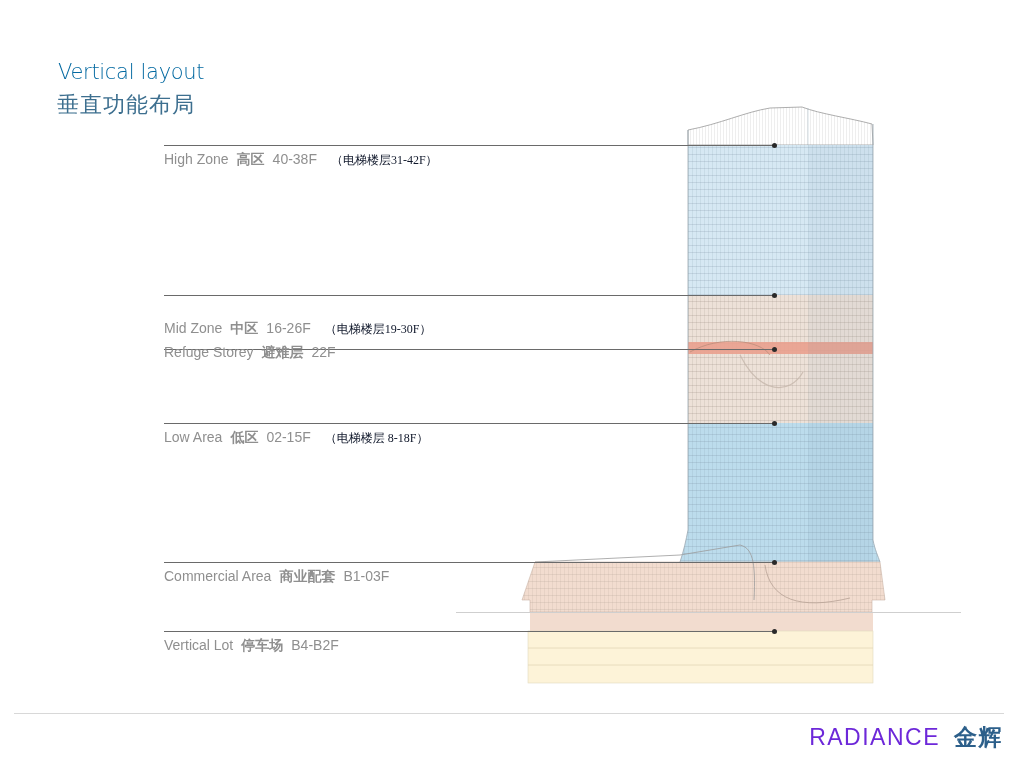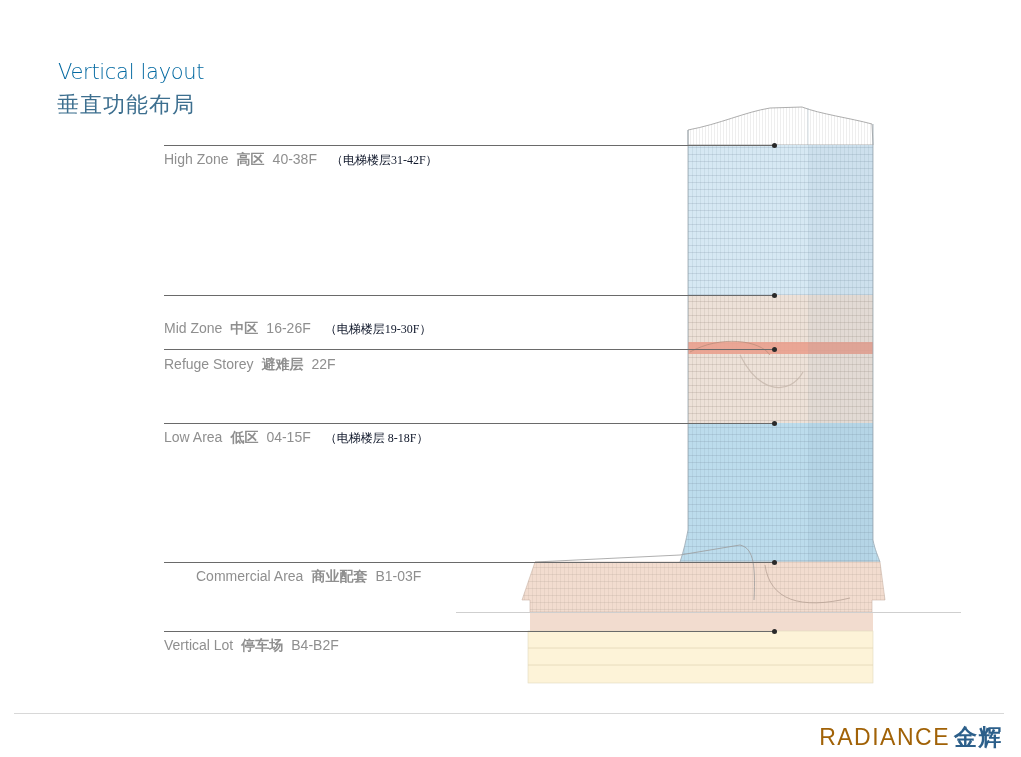--- a/index.html
+++ b/index.html
@@ -7,22 +7,22 @@
   .title-en { position: absolute; left: 58px; top: 60px; font-size: 21px; color: #0369a1; letter-spacing: -0.3px; font-weight: 300; }
   .title-zh { position: absolute; left: 57px; top: 90px; font-size: 22px; color: #3d6f8f; letter-spacing: 1px; }
   .zone-line { position: absolute; left: 164px; height: 1px; background: #6a6a6a; }
   .zone-label { position: absolute; left: 164px; font-size: 14px; color: #8f8f8f; white-space: nowrap; font-family: "Liberation Sans", sans-serif; }
   .zone-label .zh { margin-left: 8px; font-weight: bold; }
   .zone-label .floors { margin-left: 8px; }
   .zone-label .elev { margin-left: 14px; font-size: 12px; color: #0f172a; font-family: "Liberation Serif", serif; }
   .dot { position: absolute; width: 5px; height: 5px; border-radius: 50%; background: #2a2a2a; }
   .footer-line { position: absolute; left: 14px; top: 713px; width: 990px; height: 1px; background: #d8d8d8; }
   .brand { position: absolute; right: 18px; top: 722px; font-size: 23px; letter-spacing: 1.5px; white-space: nowrap; }
-  .brand .en { color: #a16207; font-family: "Liberation Sans", sans-serif; }
-  .brand .zh { color: #2c5f8a; font-weight: bold; margin-left: 4px; }
+  .brand .en { color: #6d28d9; font-family: "Liberation Sans", sans-serif; }
+  .brand .zh { color: #2c5f8a; font-weight: bold; margin-left: 14px; }
   .ground-line { position: absolute; left: 456px; top: 612px; width: 505px; height: 1px; background: #cfcfcf; }
   svg.building { position: absolute; left: 0; top: 0; }
 </style>
 </head>
 <body>
 
 <div class="title-en">Vertical layout</div>
 <div class="title-zh">垂直功能布局</div>
 
 <svg class="building" width="1021" height="757" viewBox="0 0 1021 757">
@@ -86,37 +86,37 @@
   <div class="zone-line" style="top:295px;width:610px;"></div>
   <div class="dot" style="left:772px;top:293px;"></div>
   <div class="zone-label" style="top:320px;">
     <span>Mid Zone</span><span class="zh">中区</span><span class="floors">16-26F</span><span class="elev">（电梯楼层19-30F）</span>
   </div>
 </div>
 
 <div>
   <div class="zone-line" style="top:349px;width:610px;"></div>
   <div class="dot" style="left:772px;top:347px;"></div>
-  <div class="zone-label" style="top:356px;">
+  <div class="zone-label" style="top:344px;">
     <span>Refuge Storey</span><span class="zh">避难层</span><span class="floors">22F</span>
   </div>
 </div>
 
 <div>
   <div class="zone-line" style="top:423px;width:610px;"></div>
   <div class="dot" style="left:772px;top:421px;"></div>
   <div class="zone-label" style="top:429px;">
-    <span>Low Area</span><span class="zh">低区</span><span class="floors">04-15F</span><span class="elev">（电梯楼层 8-18F）</span>
+    <span>Low Area</span><span class="zh">低区</span><span class="floors">02-15F</span><span class="elev">（电梯楼层 8-18F）</span>
   </div>
 </div>
 
 <div>
   <div class="zone-line" style="top:562px;width:610px;"></div>
   <div class="dot" style="left:772px;top:560px;"></div>
-  <div class="zone-label" style="top:568px;margin-left:32px;">
+  <div class="zone-label" style="top:568px;">
     <span>Commercial Area</span><span class="zh">商业配套</span><span class="floors">B1-03F</span>
   </div>
 </div>
 
 <div>
   <div class="zone-line" style="top:631px;width:610px;"></div>
   <div class="dot" style="left:772px;top:629px;"></div>
   <div class="zone-label" style="top:637px;">
     <span>Vertical Lot</span><span class="zh">停车场</span><span class="floors">B4-B2F</span>
   </div>

